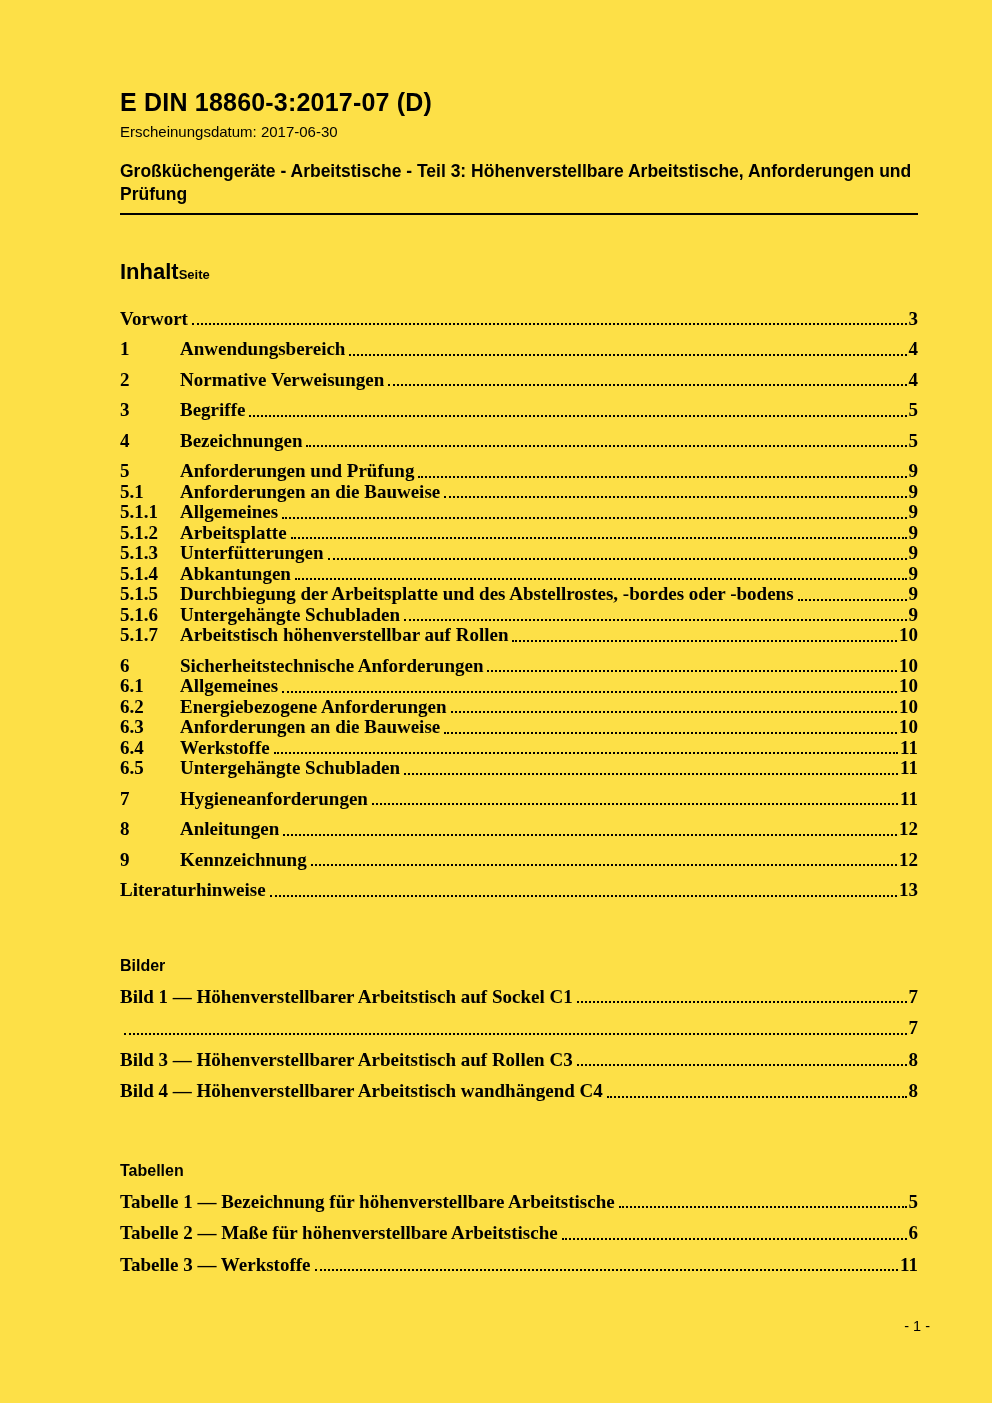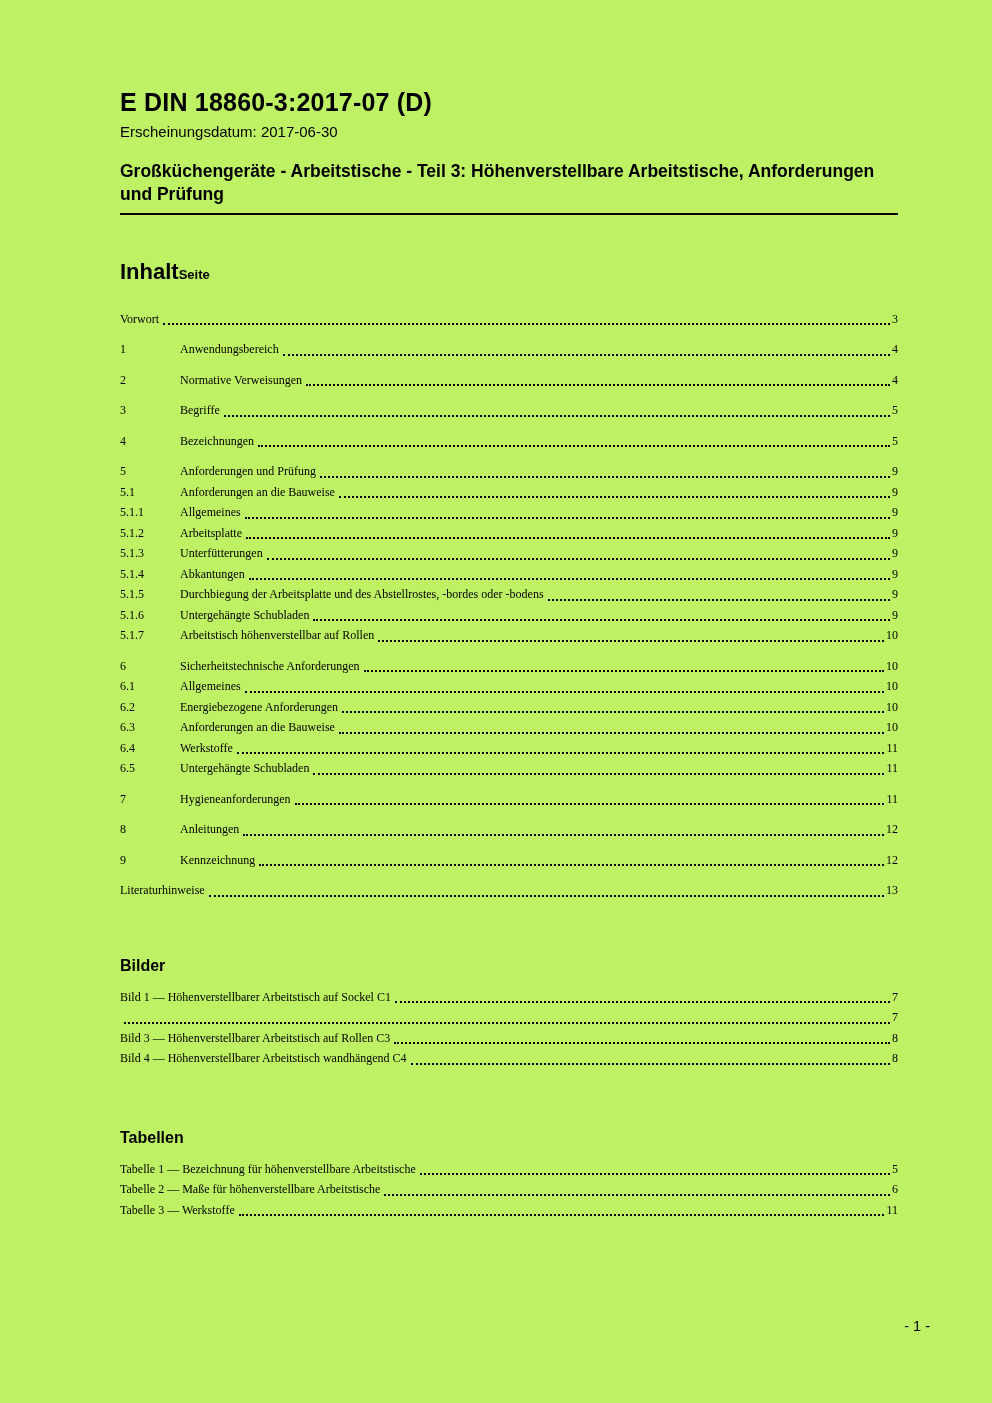--- a/index.html
+++ b/index.html
@@ -1,37 +1,37 @@
 <!DOCTYPE html>
 <html lang="de"><head>
 <meta charset="utf-8">
 <style>
   html,body{margin:0;padding:0;background:#ffffff;}
-  .page{position:relative;width:992px;height:1403px;background:#bef264;box-sizing:border-box;
-        padding:88px 94px 0 120px;font-family:"Liberation Sans",sans-serif;color:#000;}
+  .page{position:relative;width:992px;height:1403px;background:#fde047;box-sizing:border-box;
+        padding:88px 74px 0 120px;font-family:"Liberation Sans",sans-serif;color:#000;}
   .doc-number{margin:0;font-size:25px;line-height:1.15;font-weight:700;letter-spacing:.2px;}
   .release-date{font-size:15px;margin-top:6px;}
   .doc-title{margin:20px 0 0 0;font-size:17.5px;line-height:23px;font-weight:700;
              padding-bottom:7px;border-bottom:2px solid #000;}
   .inhalt-row{display:flex;justify-content:flex-start;align-items:baseline;margin-top:44px;}
   .inhalt-heading{margin:0;font-size:22px;font-weight:700;}
   .seite-label{font-size:13px;font-weight:700;}
-  .serif-list{font-family:"Liberation Serif","DejaVu Serif",serif;font-weight:400;font-size:12px;}
+  .serif-list{font-family:"Liberation Serif","DejaVu Serif",serif;font-weight:700;font-size:19px;}
   .toc{margin-top:24px;}
   .row{display:flex;align-items:baseline;line-height:20.5px;}
   .row.major{margin-top:10px;}
   .num{width:60px;flex:0 0 60px;}
   .ttl{white-space:nowrap;}
   .dots{flex:1 1 auto;min-width:10px;align-self:flex-end;border-bottom:2px dotted #000;
         margin:0 2px 4px 4px;height:0;}
   .pg{flex:none;}
   .section-label{margin:56px 0 0 0;font-size:16px;font-weight:700;font-family:"Liberation Sans",sans-serif;}
   .tables-label{margin-top:60px;}
   .list{margin-top:12px;}
-  .list .row{margin-top:0;}
+  .list .row{margin-top:11px;}
   .page-footer{position:absolute;top:1318px;right:62px;font-size:14.5px;}
 </style>
 </head>
 <body>
 
 <div class="page">
 
   <header>
     <h1 class="doc-number">E DIN 18860-3:2017-07 (D)</h1>
     <div class="release-date">Erscheinungsdatum: 2017-06-30</div>

